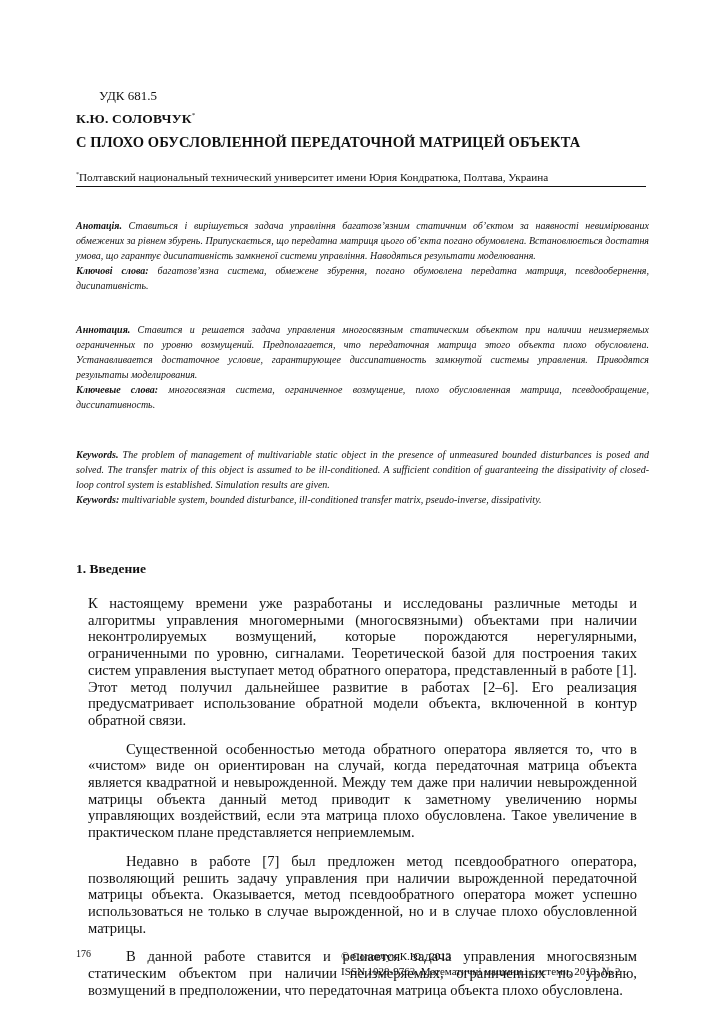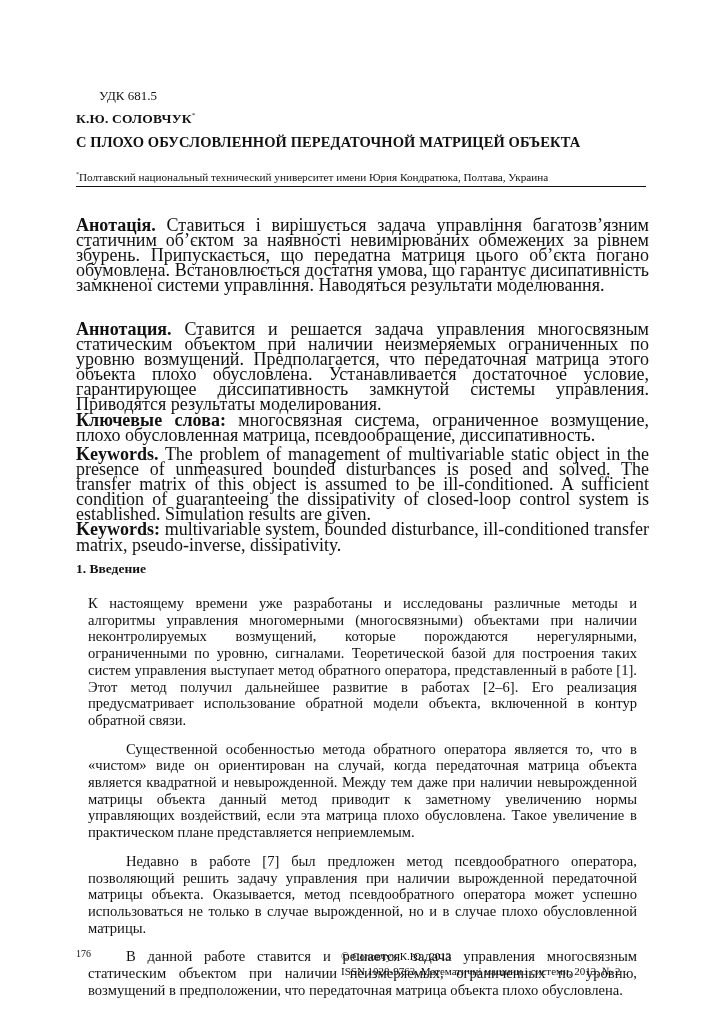--- a/index.html
+++ b/index.html
@@ -6,21 +6,21 @@
     body { width: 724px; height: 1024px; position: relative; overflow: hidden;
            font-family: "Liberation Serif", serif; color: #111; }
     .page { position: absolute; left: 76px; top: 0; width: 573px; }
     .udk { position: absolute; top: 88px; left: 0; font-size: 13px; margin-left: 23px; }
     .author { position: absolute; top: 111px; left: 0; font-size: 13.5px; font-weight: bold; letter-spacing: 0.2px; }
     .author sup { font-size: 7px; vertical-align: 6px; font-weight: normal; }
     .title { position: absolute; top: 134px; left: 0; font-size: 14.5px; font-weight: bold; line-height: 17px; letter-spacing: 0.1px; }
     .affil { position: absolute; top: 171px; left: 0; width: 570px; font-size: 11.2px; padding-bottom: 3px;
              border-bottom: 1.6px solid #111; white-space: nowrap; }
     .affil sup { font-size: 6px; vertical-align: 5px; }
-    .abs { position: absolute; left: 0; width: 573px; font-size: 18px; line-height: 15.1px;
+    .abs { position: absolute; left: 0; width: 573px; font-size: 10px; font-style: italic; line-height: 15.1px;
            text-align: justify; }
     .abs b { font-weight: bold; }
     .abs p { margin: 0; }
     .abs-ua { top: 218px; }
     .abs-ru { top: 322px; }
     .abs-en { top: 447px; font-family: "Liberation Serif", serif; }
     .sec-title { position: absolute; top: 561px; left: 0; font-size: 13.5px; font-weight: bold; }
     .body-text { position: absolute; left: 0; width: 573px; font-size: 14.6px; line-height: 16.7px; text-align: justify; }
     .body-text p { margin: 12px; }
     .body-text p.indent { text-indent: 38px; }
@@ -34,20 +34,21 @@
 <div class="page">
   <div class="udk">УДК 681.5</div>
   <div class="author"><span>К.Ю. СОЛОВЧУК</span><sup>*</sup></div>
   <div class="title">
     <div>С ПЛОХО ОБУСЛОВЛЕННОЙ ПЕРЕДАТОЧНОЙ МАТРИЦЕЙ ОБЪЕКТА</div>
   </div>
   <div class="affil"><sup>*</sup><span>Полтавский национальный технический университет имени Юрия Кондратюка, Полтава, Украина</span></div>
 
   <div class="abs abs-ua">
     <p><b>Анотація.</b> <span>Ставиться і вирішується задача управління багатозв’язним статичним об’єктом за наявності невимірюваних обмежених за рівнем збурень. Припускається, що передатна матриця цього об’єкта погано обумовлена. Встановлюється достатня умова, що гарантує дисипативність замкненої системи управління. Наводяться результати моделювання.</span></p>
+    <p><b>Ключові слова:</b> <span>багатозв’язна система, обмежене збурення, погано обумовлена передатна матриця, псевдообернення, дисипативність.</span></p>
   </div>
 
   <div class="abs abs-ru">
     <p><b>Аннотация.</b> <span>Ставится и решается задача управления многосвязным статическим объектом при наличии неизмеряемых ограниченных по уровню возмущений. Предполагается, что передаточная матрица этого объекта плохо обусловлена. Устанавливается достаточное условие, гарантирующее диссипативность замкнутой системы управления. Приводятся результаты моделирования.</span></p>
     <p><b>Ключевые слова:</b> <span>многосвязная система, ограниченное возмущение, плохо обусловленная матрица, псевдообращение, диссипативность.</span></p>
   </div>
 
   <div class="abs abs-en">
     <p><b>Keywords.</b> <span>The problem of management of multivariable static object in the presence of unmeasured bounded disturbances is posed and solved. The transfer matrix of this object is assumed to be ill-conditioned. A sufficient condition of guaranteeing the dissipativity of closed-loop control system is established. Simulation results are given.</span></p>
     <p><b>Keywords:</b> <span>multivariable system, bounded disturbance, ill-conditioned transfer matrix, pseudo-inverse, dissipativity.</span></p>

